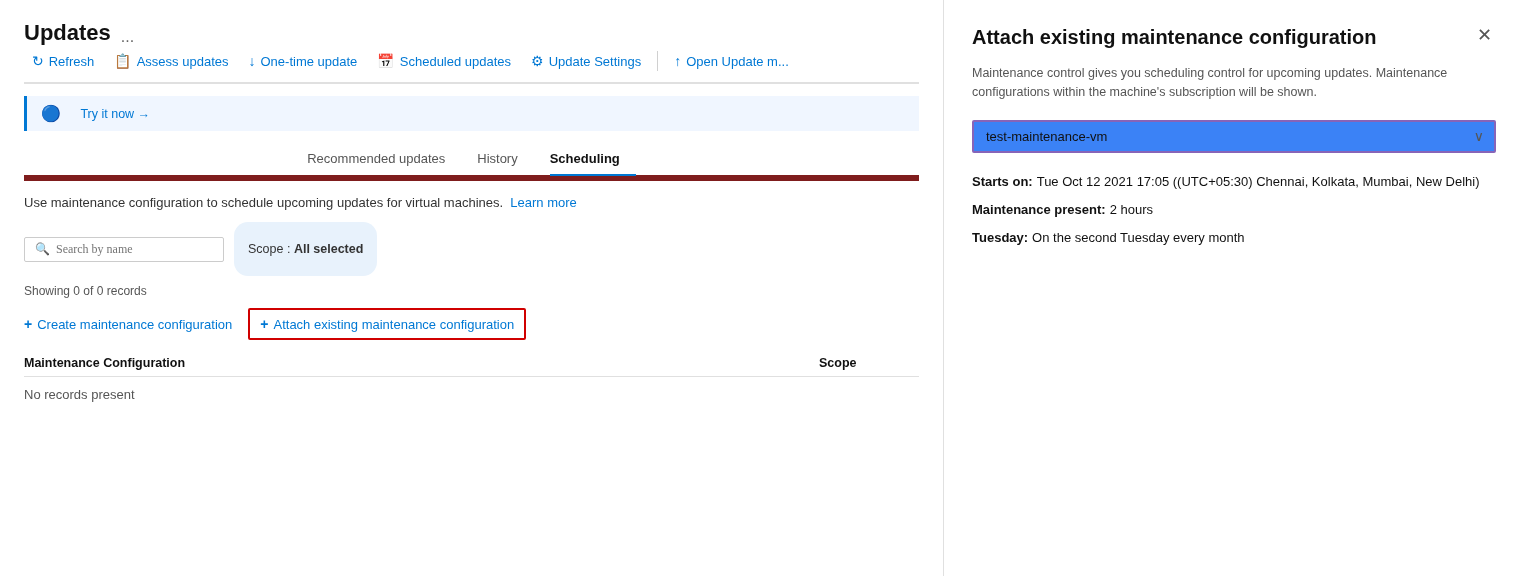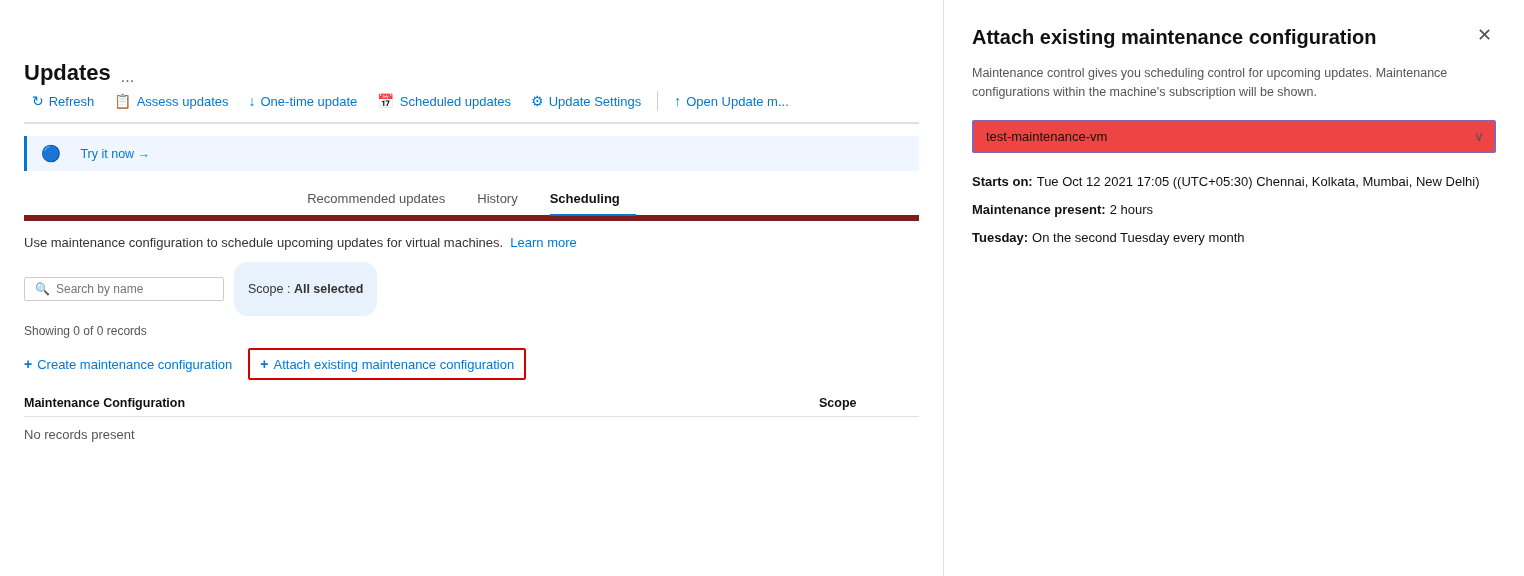--- a/index.html
+++ b/index.html
@@ -12,21 +12,20 @@
       border-right: 1px solid #e0e0e0;
       overflow-y: auto;
       min-width: 0;
     }
 
     .page-title-row {
       display: flex;
       align-items: flex-end;
       gap: 10px;
       margin-bottom: 2px;
-      margin-top: 40px;
     }
 
     .page-title {
       font-size: 22px;
       font-weight: 600;
       color: #111;
     }
 
     .page-title-ellipsis {
       font-size: 16px;
@@ -150,20 +149,21 @@
       background: #fff;
     }
 
     .search-box input {
       border: none;
       outline: none;
       font-size: 12px;
       color: #555;
       width: 100%;
       background: transparent;
+      font-family: Liberation Serif, serif;
     }
 
     .search-icon-sm { color: #888; font-size: 12px; }
 
     .scope-badge {
       background: #e8f2fc;
       border: none;
       border-radius: 14px;
       padding: 20px 14px;
       font-size: 12.5px;
@@ -265,21 +265,21 @@
     }
 
     .dropdown-select {
       width: 100%;
       padding: 7px 12px;
       border: 2px solid #8764b8;
       border-radius: 2px;
       font-size: 13px;
       color: #111;
       appearance: none;
-      background: #ef4444;
+      background: #3b82f6;
       cursor: pointer;
       outline: none;
       position: relative;
     }
 
     .dropdown-wrapper {
       position: relative;
       margin-bottom: 16px;
     }
 

